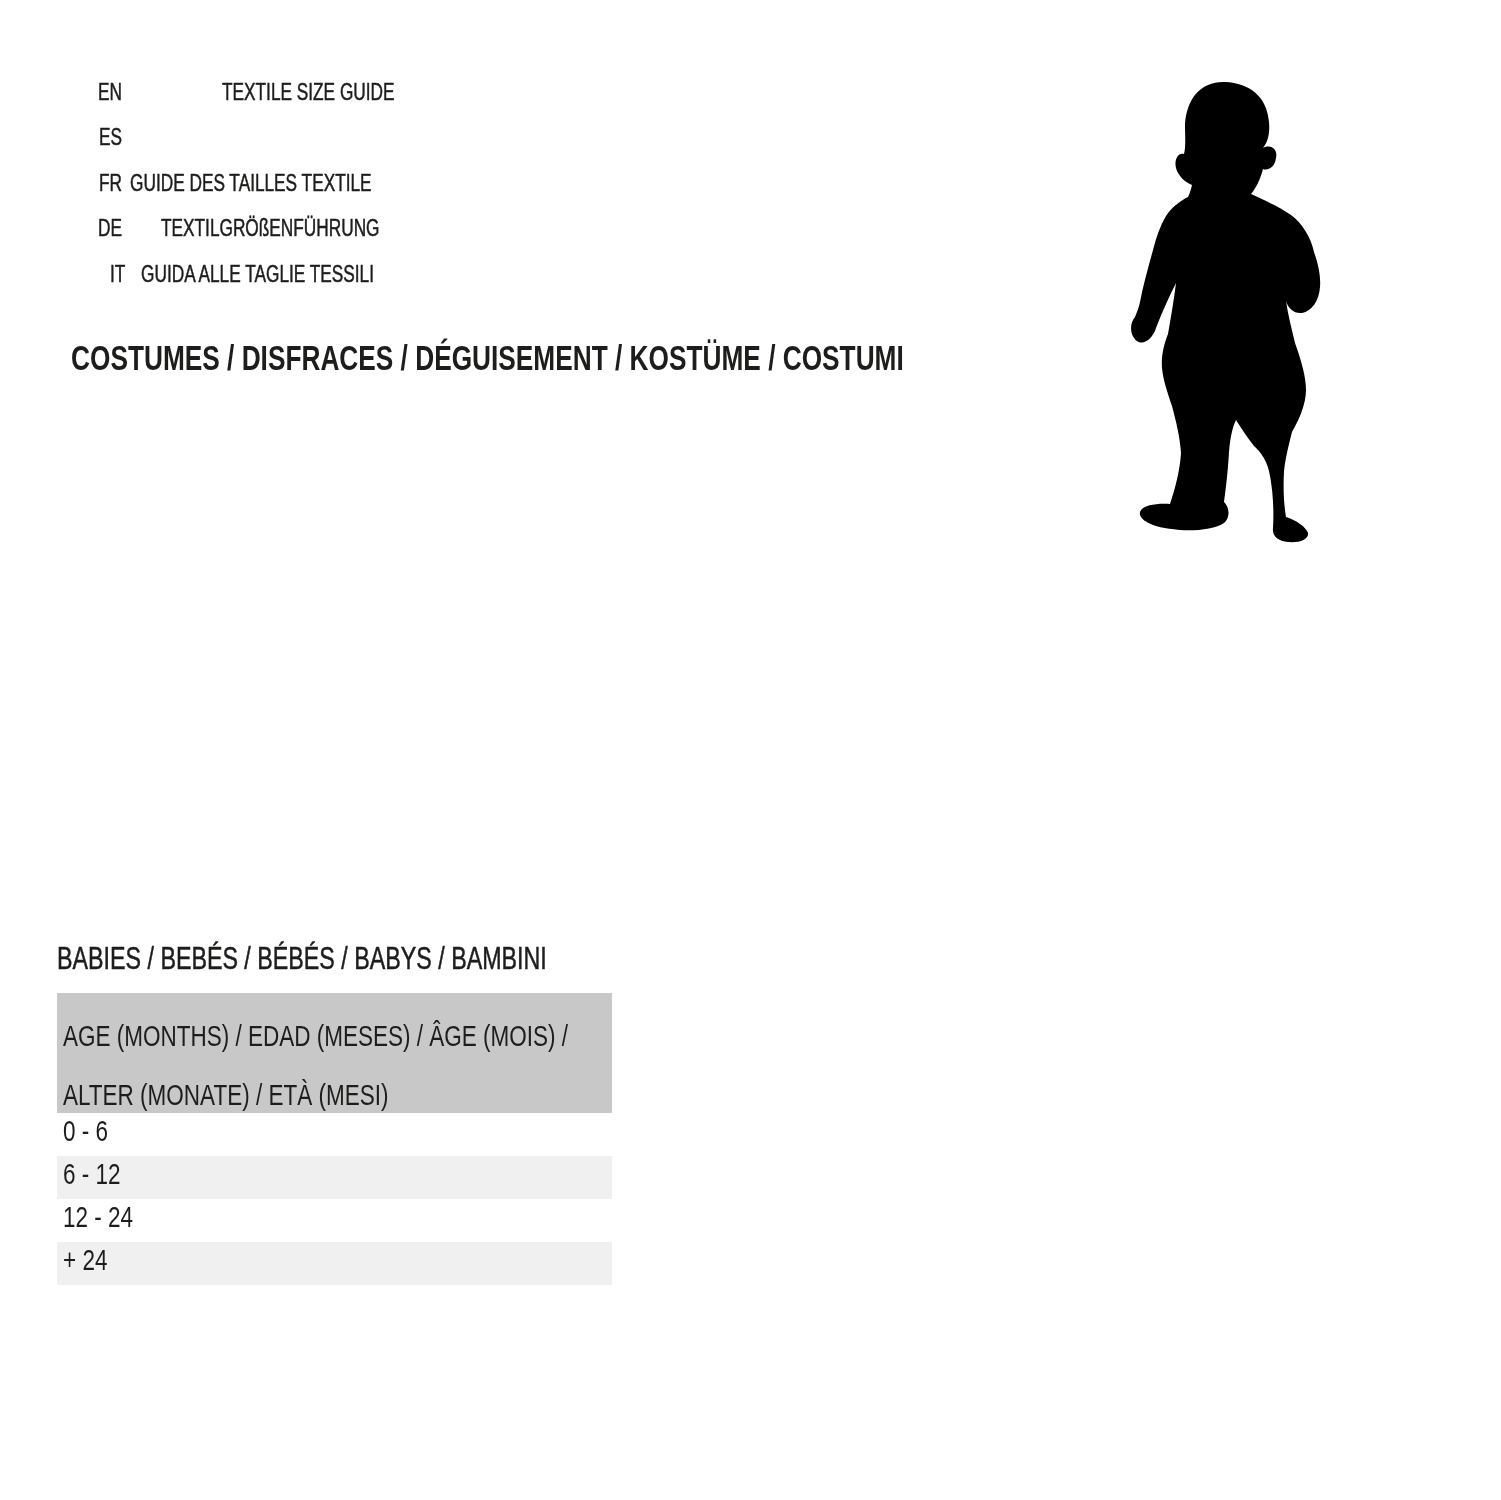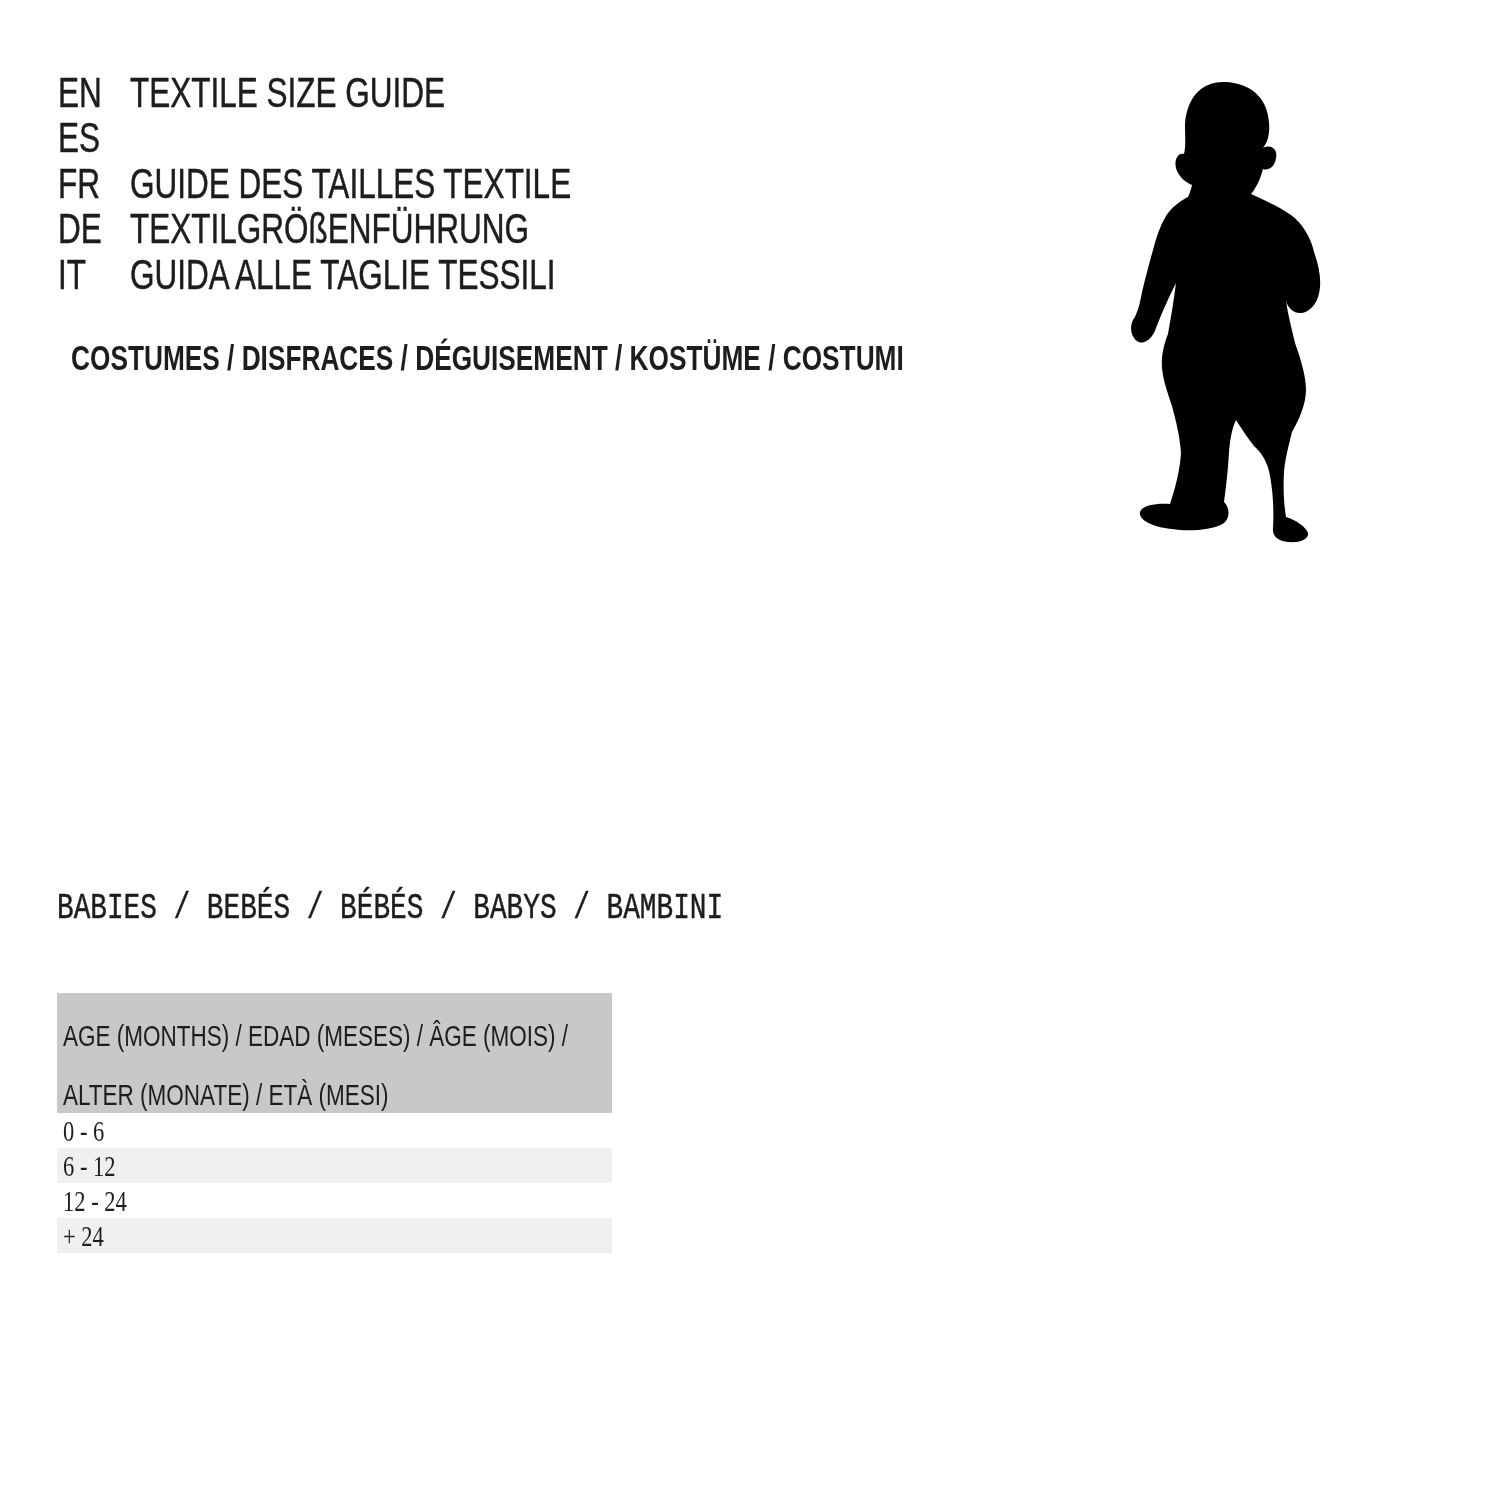--- a/index.html
+++ b/index.html
@@ -19,50 +19,50 @@
     transform-origin:0 50%;
     white-space:nowrap;
   }
   .semibold { -webkit-text-stroke:0.5px currentColor; }
 
   
   .lang-list { position:absolute; left:58px; top:70px; }
   .lang-row {
     display:grid; grid-template-columns:72px auto;
     height:45.4px; align-items:center;
-    font-size:42px; line-height:45.4px;
+    font-size:23px; line-height:45.4px;text-align:right;
   }
 
   
   .category-line {
     position:absolute; left:71px; top:340px;
     font-size:35px; font-weight:bold; line-height:35px;
   }
 
   
   .figure { position:absolute; left:1128px; top:80px; width:196px; height:466px; }
   .figure svg { width:100%; height:100%; display:block; }
   .figure path { fill:var(--silhouette, #000000); }
 
   
   .section-title {
-    position:absolute; left:57px; top:890px;
-    font-size:37px; line-height:36px;font-family:Liberation Mono, monospace;
+    position:absolute; left:57px; top:941px;
+    font-size:31px; line-height:36px;
   }
   .size-table {
     position:absolute; left:57px; top:993px; width:555px;
     font-size:30px;
   }
   .t-header {
     background:var(--table-header-bg, #c8c8c8);
     padding:1px 0 1px 6px;
   }
   .t-header .hline { line-height:35px;margin-top:24px; }
   .t-row {
-    height:35px; line-height:35px; padding-left:6px;font-family:Liberation Serif, serif;
+    height:43px; line-height:35px; padding-left:6px;
   }
   .t-row.stripe { background:var(--table-stripe-bg, #f0f0f0); }
 </style>
 </head>
 <body>
 
 <div class="canvas">
 
   <div class="lang-list">
     <div class="lang-row">

